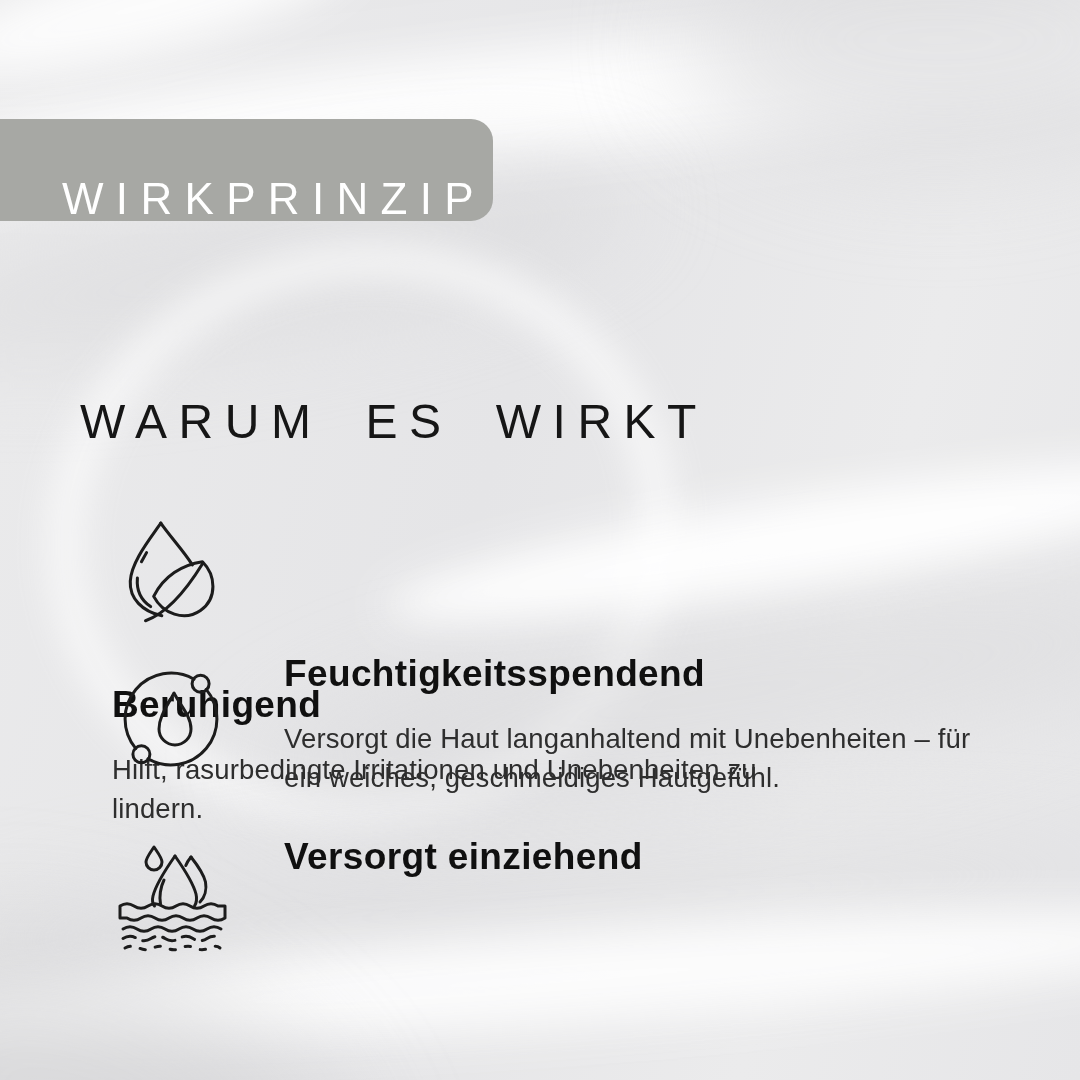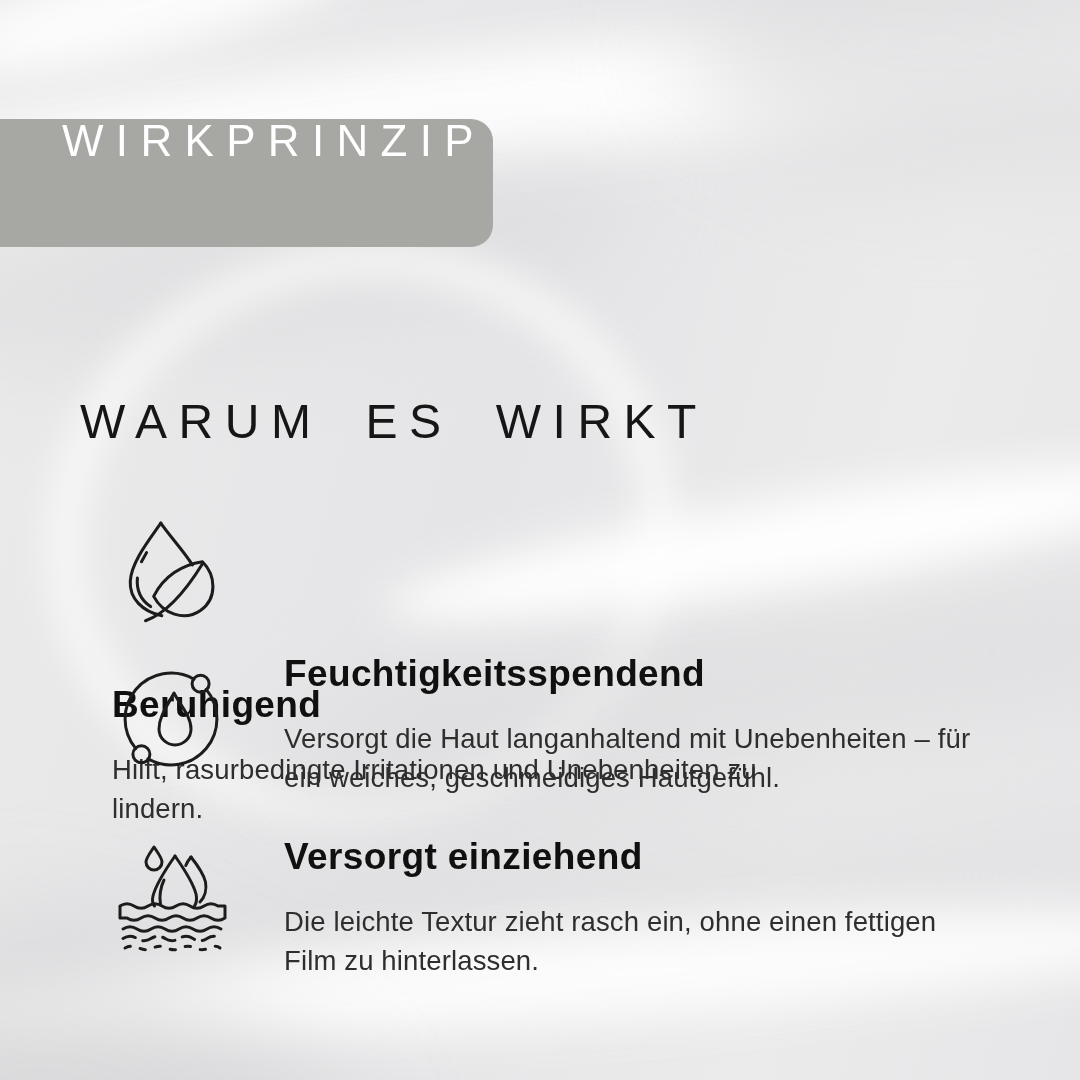--- a/index.html
+++ b/index.html
@@ -17,23 +17,23 @@
   .ring{position:absolute;left:46px;top:244px;width:560px;height:510px;border-radius:50%;
         border:36px solid rgba(255,255,255,.8);filter:blur(17px);transform:rotate(-12deg);opacity:.8;}
   .sw4{left:380px;top:498px;width:840px;height:88px;background:#ffffff;filter:blur(21px);transform:rotate(-9deg);opacity:.92;}
   .sw5{left:250px;top:610px;width:940px;height:170px;background:#dadadc;filter:blur(48px);transform:rotate(-9deg);opacity:.55;}
   .sw7{left:-60px;top:845px;width:1220px;height:120px;background:#d8d8da;filter:blur(50px);transform:rotate(-4deg);opacity:.45;}
   .sw6{left:-90px;top:930px;width:1320px;height:95px;background:#ffffff;filter:blur(24px);transform:rotate(-4deg);opacity:.88;}
   .sw8{left:-160px;top:960px;width:520px;height:320px;background:#cfcfd1;filter:blur(60px);transform:rotate(24deg);opacity:.55;}
 
   
   .badge{
-    position:absolute;left:0;top:119px;width:493px;height:128px;z-index:3;
+    position:absolute;left:0;top:119px;width:493px;height:102px;z-index:3;
     background:#a7a8a4;border-radius:0 22px 22px 0;
-    display:flex;align-items:flex-start;padding-left:62px;box-sizing:border-box;
+    display:flex;align-items:flex-end;padding-left:62px;box-sizing:border-box;
   }
   .badge-label{
     color:#ffffff;font-size:44px;font-weight:400;letter-spacing:.28em;line-height:1;
   }
   .heading{
     position:absolute;left:66px;top:382px;margin:14px;z-index:3;
     color:#161616;font-size:48px;font-weight:500;letter-spacing:.24em;word-spacing:.38em;line-height:1.1;
     white-space:nowrap;
   }
   .feature{position:absolute;left:112px;width:920px;display:flex;gap:50px;z-index:3;}
@@ -119,18 +119,16 @@
         <path class="ic" d="M75 15 C80.5 22 87.5 31 89.5 40 C90.8 47 89 55 84 60"></path>
         <path class="ic" d="M48 38 C44.5 45 43 55 44.5 62"></path>
         <path class="ic" d="M4 64 Q11 59.5 18 64 T32 64 T46 64 T60 64 T74 64 T88 64 T102 64 L109 64 L109 76 Q102 80.5 95 76 T81 76 T67 76 T53 76 T39 76 T25 76 T11 76 L4 76 Z"></path>
         <path class="ic" d="M7 87 Q14 82.5 21 87 T35 87 T49 87 T63 87 T77 87 T91 87 T105 87"></path>
         <path class="ic" stroke-dasharray="13 8" d="M7 96.5 Q14 92 21 96.5 T35 96.5 T49 96.5 T63 96.5 T77 96.5 T91 96.5 T105 96.5"></path>
         <path class="ic" stroke-dasharray="5.5 10" d="M9 106 Q16 102.5 23 106 T37 106 T51 106 T65 106 T79 106 T93 106 T104 106"></path>
       </svg>
     </div>
     <div class="ftext">
       <h2 class="ftitle">Versorgt einziehend</h2>
-      <p class="fdesc">Die leichte Textur zieht rasch ein, ohne einen fettigen
-Film zu hinterlassen.</p>
     </div>
   </section>
 
 </div>
 
 </body></html>

